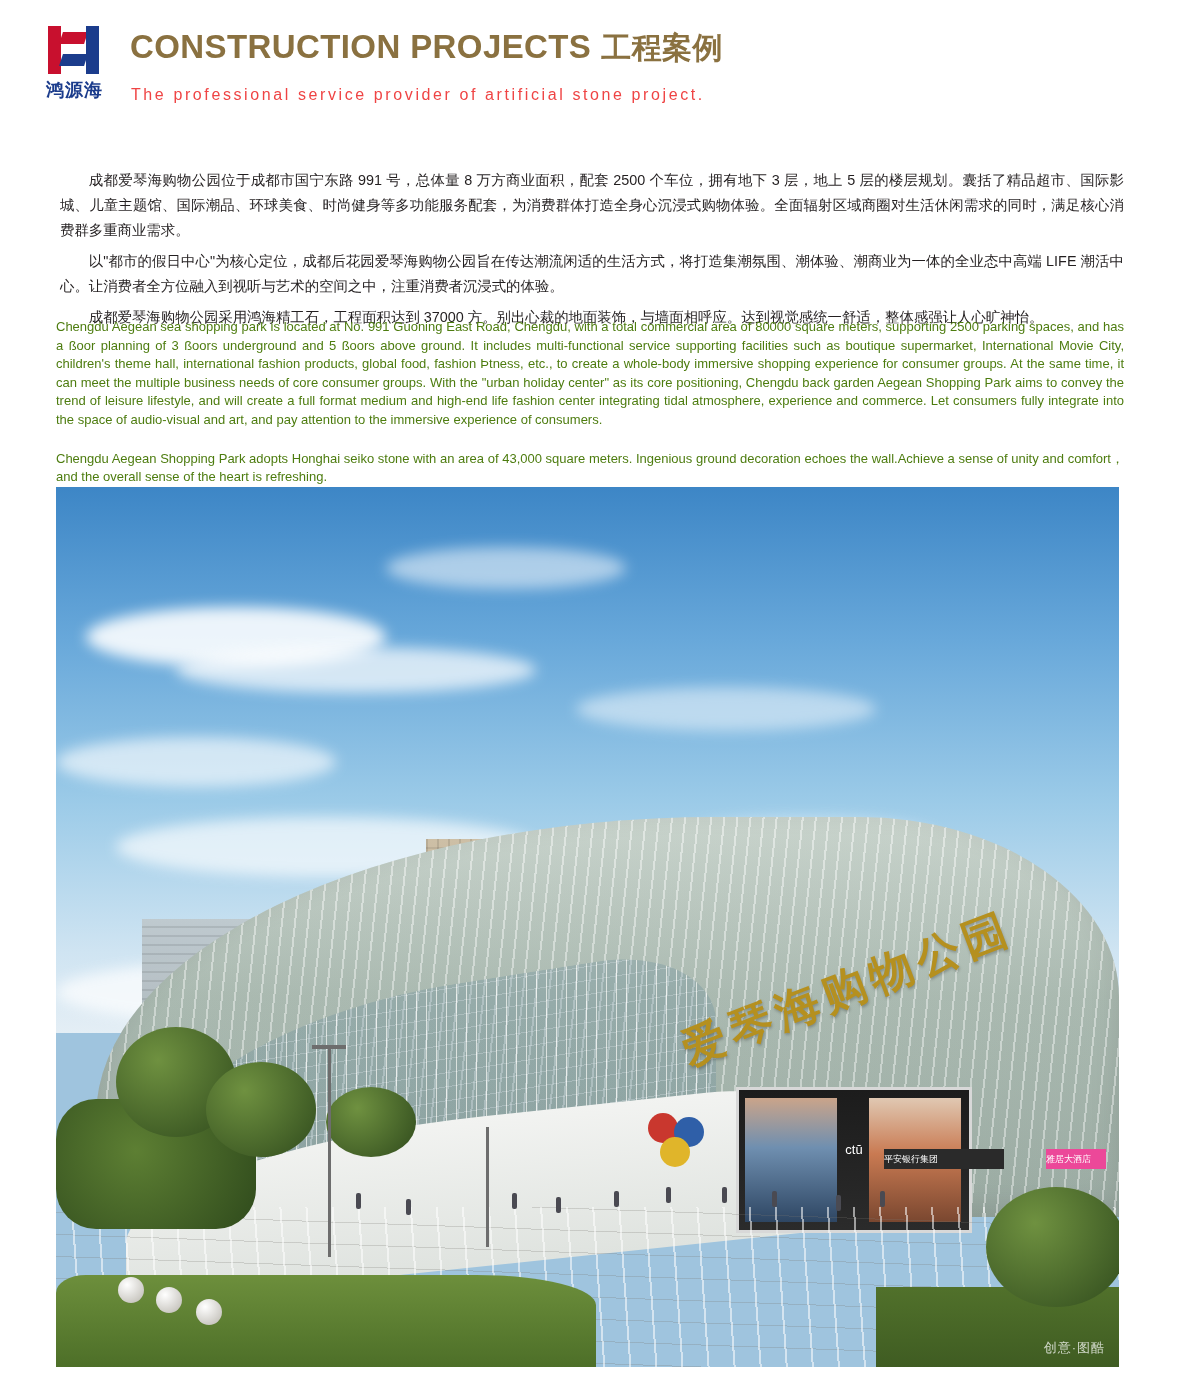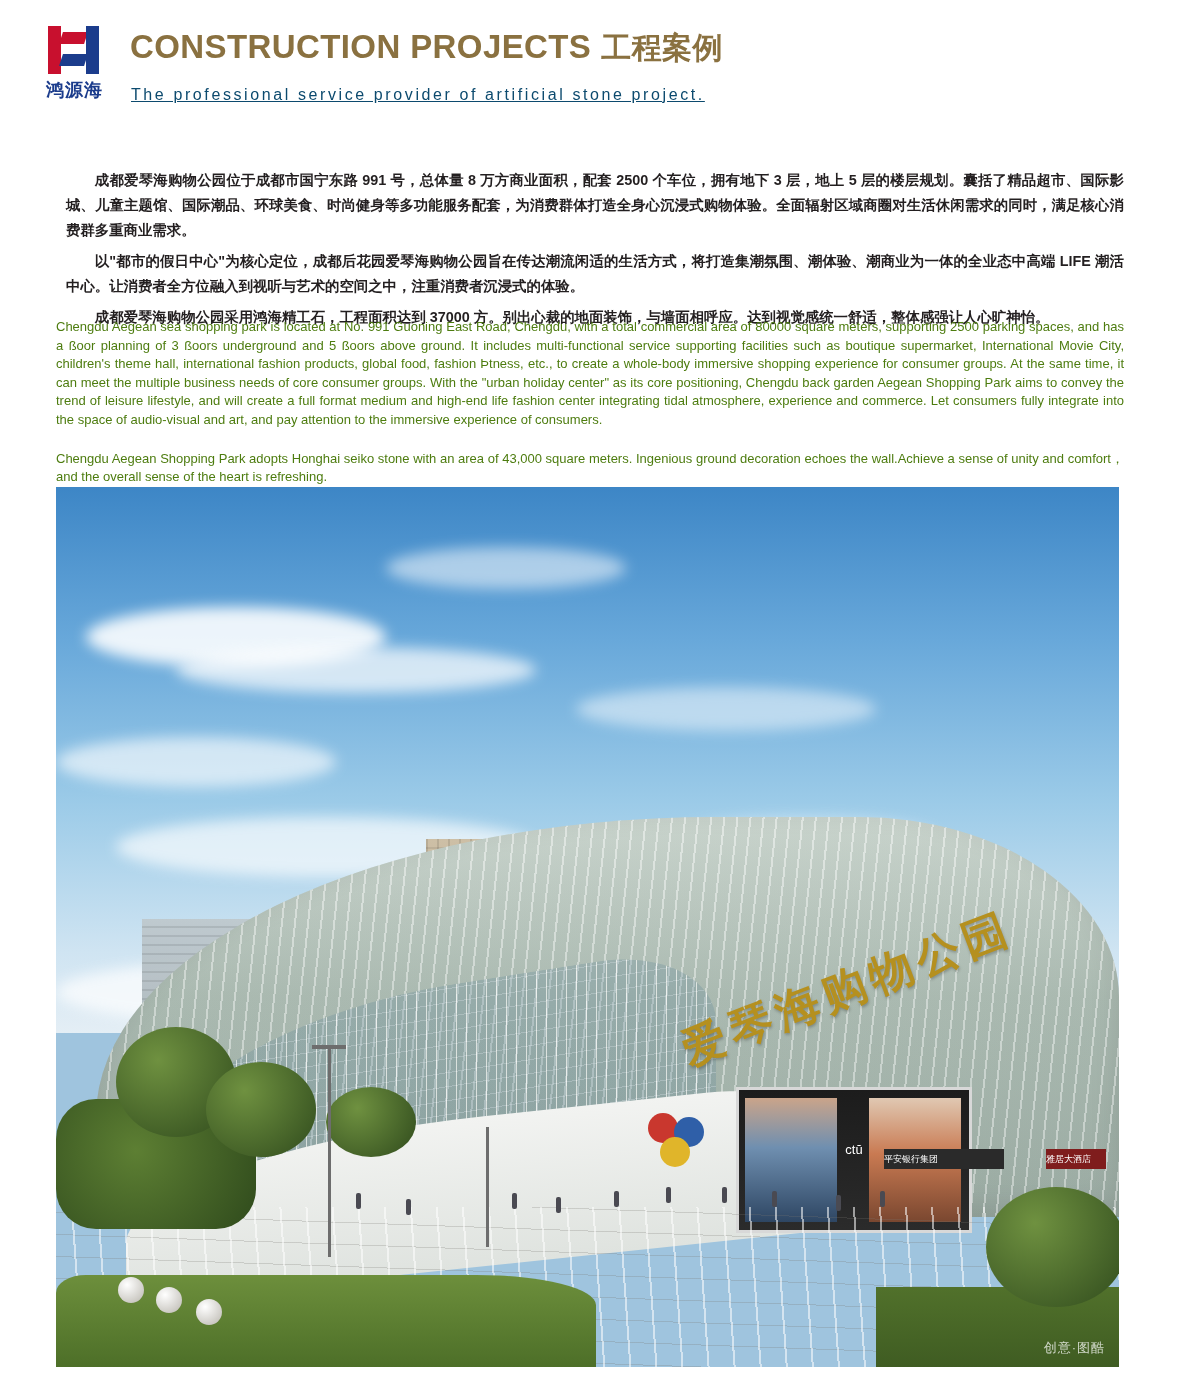--- a/index.html
+++ b/index.html
@@ -88,23 +88,22 @@
     color: #8a7140;
     font-size: 30px;
     margin-left: 10px;
   }
   .header-sub {
     position: absolute;
     left: 131px;
     top: 86px;
     font-size: 16px;
     letter-spacing: 2.6px;
-    color: #0c4a6e;
+    color: #ef4444;
     white-space: nowrap;
-    text-decoration: underline;
   }
 
   
   .section-title {
     position: absolute;
     left: 56px;
     top: 130px;
     font-size: 20px;
     font-weight: bold;
     color: #8a7140;
@@ -118,23 +117,22 @@
     position: absolute;
     left: 56px;
     top: 168px;
     width: 1068px;
     font-size: 14.4px;
     line-height: 25px;
     color: #231f20;
     text-align: justify;
   }
   .body-cn p {
-    margin: 0 0 6px 10px;
+    margin: 0 0 6px 4px;
     text-indent: 2em;
-    font-weight: bold;
   }
 
   .body-en {
     position: absolute;
     left: 56px;
     top: 318px;
     width: 1068px;
     font-size: 13px;
     line-height: 18.6px;
     color: #4d7c0f;
@@ -303,21 +301,21 @@
   .shop-sign {
     position: absolute;
     top: 662px;
     height: 20px;
     background: #8c1b1b;
     color: #fff;
     font-size: 9px;
     line-height: 20px;
   }
   .shop-sign.a { left: 828px; width: 120px; background: #2a2a2a; }
-  .shop-sign.b { left: 990px; width: 60px; background: #7f1d1d; }
+  .shop-sign.b { left: 990px; width: 60px; background: #ec4899; }
 
   .plaza {
     position: absolute;
     left: 0; top: 720px; width: 100%; height: 160px;
     background: linear-gradient(180deg,#d8d4cd 0%, #c9c5bd 55%, #bdb9b1 100%);
     background-image: repeating-linear-gradient(86deg, rgba(255,255,255,.55) 0 2px, transparent 2px 26px),
                       repeating-linear-gradient(2deg, rgba(120,118,112,.25) 0 1px, transparent 1px 22px);
   }
   .lawn {
     position: absolute;

